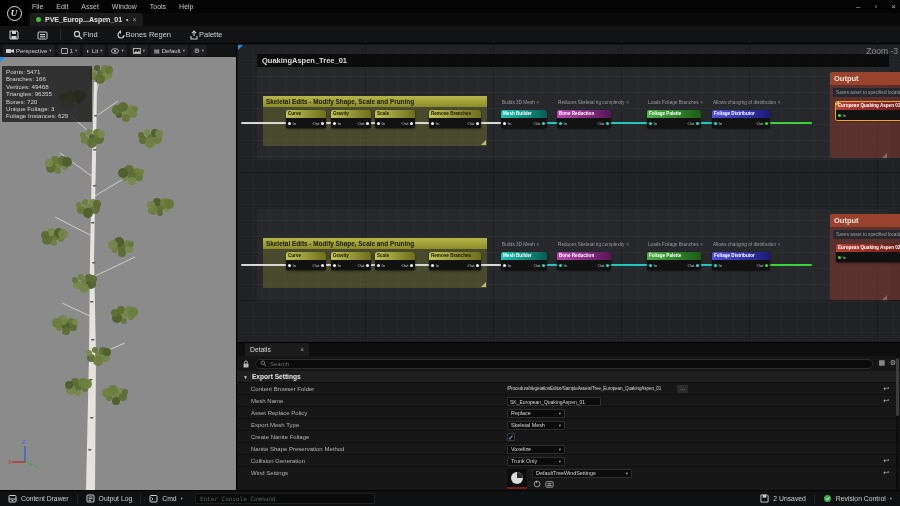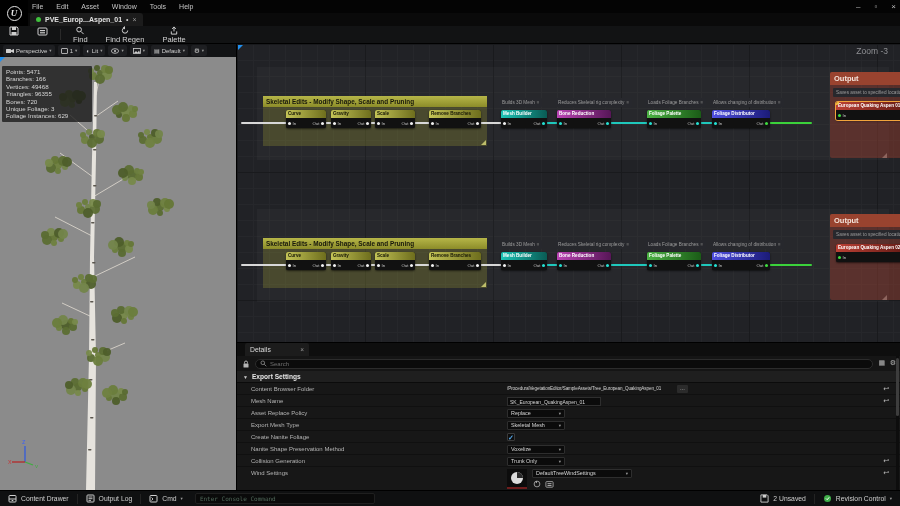--- a/index.html
+++ b/index.html
@@ -19,21 +19,21 @@
   #wincontrols { right:4px; top:0; height:13px; display:flex; gap:14px; align-items:center; color:#bdbdbd; font-size:8px; }
   
   #tabstrip { left:0; top:13px; width:900px; height:13px; background:#0a0a0a; }
   #doc-tab { left:30px; top:0; height:13px; padding:0 6px; background:#1c1c1c; border-radius:3px 3px 0 0; display:flex; align-items:center; gap:4px; }
   #doc-tab .dot { width:5px; height:5px; border-radius:50%; background:#3fc13c; }
   #doc-tab .title { font-size:7px; font-weight:bold; color:#e2e2e2; white-space:nowrap; }
   #doc-tab .unsaved { color:#cfcfcf; font-size:7px; }
   #doc-tab .close { color:#9a9a9a; font-size:7px; }
   
   #maintoolbar { left:0; top:26px; width:900px; height:18px; background:#121314; border-bottom:1px solid #000; display:flex; align-items:center; }
-  .tbtn { display:flex; align-items:center; gap:0; color:#d2d2d2; font-size:7.5px; padding:0 9px; height:18px;flex-direction:column; }
+  .tbtn { display:flex; align-items:center; gap:0; color:#d2d2d2; font-size:7.5px; padding:0 9px; height:18px; }
   .tsep { width:1px; height:11px; background:#2a2a2a; margin:0 3px; }
   .ticon { display:inline-block; }
   
   #viewport { left:0; top:44px; width:236px; height:446px; background:#8b8b8b; overflow:hidden; }
   #vp-toolbar { left:0; top:0; width:236px; height:13px; background:#121315; display:flex; align-items:center; gap:3px; padding:0 3px; z-index:5; }
   .vchip { height:11px; background:#1e1f22; border-radius:2px; display:flex; align-items:center; gap:2px; padding:0 3px; color:#cfcfcf; font-size:6px; white-space:nowrap; }
   .vchip .car { font-size:4.5px; color:#9a9a9a; }
   .corner-blue { width:0; height:0; border-top:5px solid #2090f0; border-right:5px solid transparent; z-index:6; }
   #vp-stats { left:2px; top:22px; width:90px; background:rgba(24,24,24,0.78); border-radius:1px; padding:2px 4px; z-index:4; }
   #vp-stats .line { font-size:6.2px; line-height:7.4px; color:#d6d6d6; white-space:nowrap; }
@@ -42,21 +42,21 @@
   #graph { left:236px; top:44px; width:664px; height:298px; overflow:hidden;
     background-color:#212226;
     background-image:
       linear-gradient(#191a1d 1px, transparent 1px),
       linear-gradient(90deg,#191a1d 1px, transparent 1px),
       linear-gradient(#26272b 1px, transparent 1px),
       linear-gradient(90deg,#26272b 1px, transparent 1px);
     background-size:128px 128px,128px 128px,16px 16px,16px 16px;
     border-left:1px solid #000;
   }
-  #zoom-label { right:12px; top:2px; font-size:8.5px; color:#8f9094; z-index:3; }
+  #zoom-label { right:2px; top:2px; font-size:8.5px; color:#8f9094; z-index:3; }
   #watermark { right:10px; bottom:4px; font-size:27px; font-weight:bold; color:#45474c; letter-spacing:0px; z-index:1; white-space:nowrap; }
   .gframe { position:absolute; left:20px; width:632px; height:106px; z-index:2; }
   .gframe .fhead { position:absolute; left:0; top:0; width:100%; height:13px; background:rgba(10,10,10,0.92); color:#dedede; font-size:7.5px; font-weight:bold; line-height:13px; padding-left:5px; }
   .gframe .fbody { position:absolute; left:0; top:13px; width:100%; height:93px; background:rgba(150,150,160,0.05); }
   .resz { position:absolute; width:0; height:0; border-bottom:5px solid #8a8a8a; border-left:5px solid transparent; }
   .comment-skel { position:absolute; left:6px; top:42px; width:224px; height:50px; z-index:1; }
   .comment-skel .ch { height:11px; background:linear-gradient(180deg,#b6b648,#8c8c29); color:#17170b; font-size:6.4px; font-weight:bold; line-height:11px; padding-left:3px; white-space:nowrap; overflow:hidden; }
   .comment-skel .cb { height:39px; background:rgba(160,160,55,0.28); }
   .wire { position:absolute; height:1.6px; z-index:2; border-radius:1px; }
   .gnode { position:absolute; height:18px; border-radius:2px; overflow:hidden; box-shadow:0 1px 2px rgba(0,0,0,0.6); z-index:3; background:#101010; }
@@ -157,21 +157,21 @@
           <circle cx="4" cy="4" r="2.6" fill="none" stroke="#cfcfcf" stroke-width="1.1"></circle>
           <line x1="6" y1="6" x2="9" y2="9" stroke="#cfcfcf" stroke-width="1.1"></line>
         </svg>
       <span>Find</span>
     </div>
     <div class="tbtn">
       <svg class="ticon" width="10" height="10" viewBox="0 0 10 10">
           <path d="M8 5 A3 3 0 1 1 5 2" fill="none" stroke="#cfcfcf" stroke-width="1.1"></path>
           <path d="M5 0 L5 4 L2.6 2 Z" fill="#cfcfcf"></path>
         </svg>
-      <span>Find Regen</span>
+      <span>Bones Regen</span>
     </div>
     <div class="tbtn">
       <svg class="ticon" width="10" height="10" viewBox="0 0 10 10">
           <path d="M2 6 V9 H8 V6" fill="none" stroke="#cfcfcf" stroke-width="1.1"></path>
           <line x1="5" y1="1.5" x2="5" y2="6" stroke="#cfcfcf" stroke-width="1.1"></line>
           <path d="M3 3.2 L5 1 L7 3.2" fill="none" stroke="#cfcfcf" stroke-width="1.1"></path>
         </svg>
       <span>Palette</span>
     </div>
   </div>
@@ -398,20 +398,21 @@
       <text x="0" y="28" fill="#c04040" font-size="7">x</text>
       <text x="27" y="32" fill="#3fae3f" font-size="6">y</text>
     </svg>
   </div>
 
   <div id="graph" class="abs">
     <div class="corner-blue abs" style="left:1px;top:1px;"></div>
     <div id="zoom-label" class="abs">Zoom -3</div>
     <div id="frames-root">
         <div class="gframe" style="top: 10px;">
+          <div class="fhead">QuakingAspen_Tree_01</div>
           <div class="fbody"></div>
           <div class="resz" style="right: 2px; bottom: 2px;"></div>
           <div class="wire" style="left: -16px; top: 68px; width: 266px; background: rgb(216, 216, 216);"></div>
           <div class="wire" style="left: 252px; top: 68px; width: 208px; background: rgb(31, 200, 188);"></div>
           <div class="wire" style="left: 505px; top: 68px; width: 50px; background: rgb(59, 210, 59);"></div>
           <div class="comment-skel">
             <div class="ch">Skeletal Edits  -  Modify Shape, Scale and Pruning</div>
             <div class="cb"></div>
             <div class="resz" style="right: 1px; bottom: 1px; border-bottom-color: rgb(189, 189, 106);"></div>
           </div>

